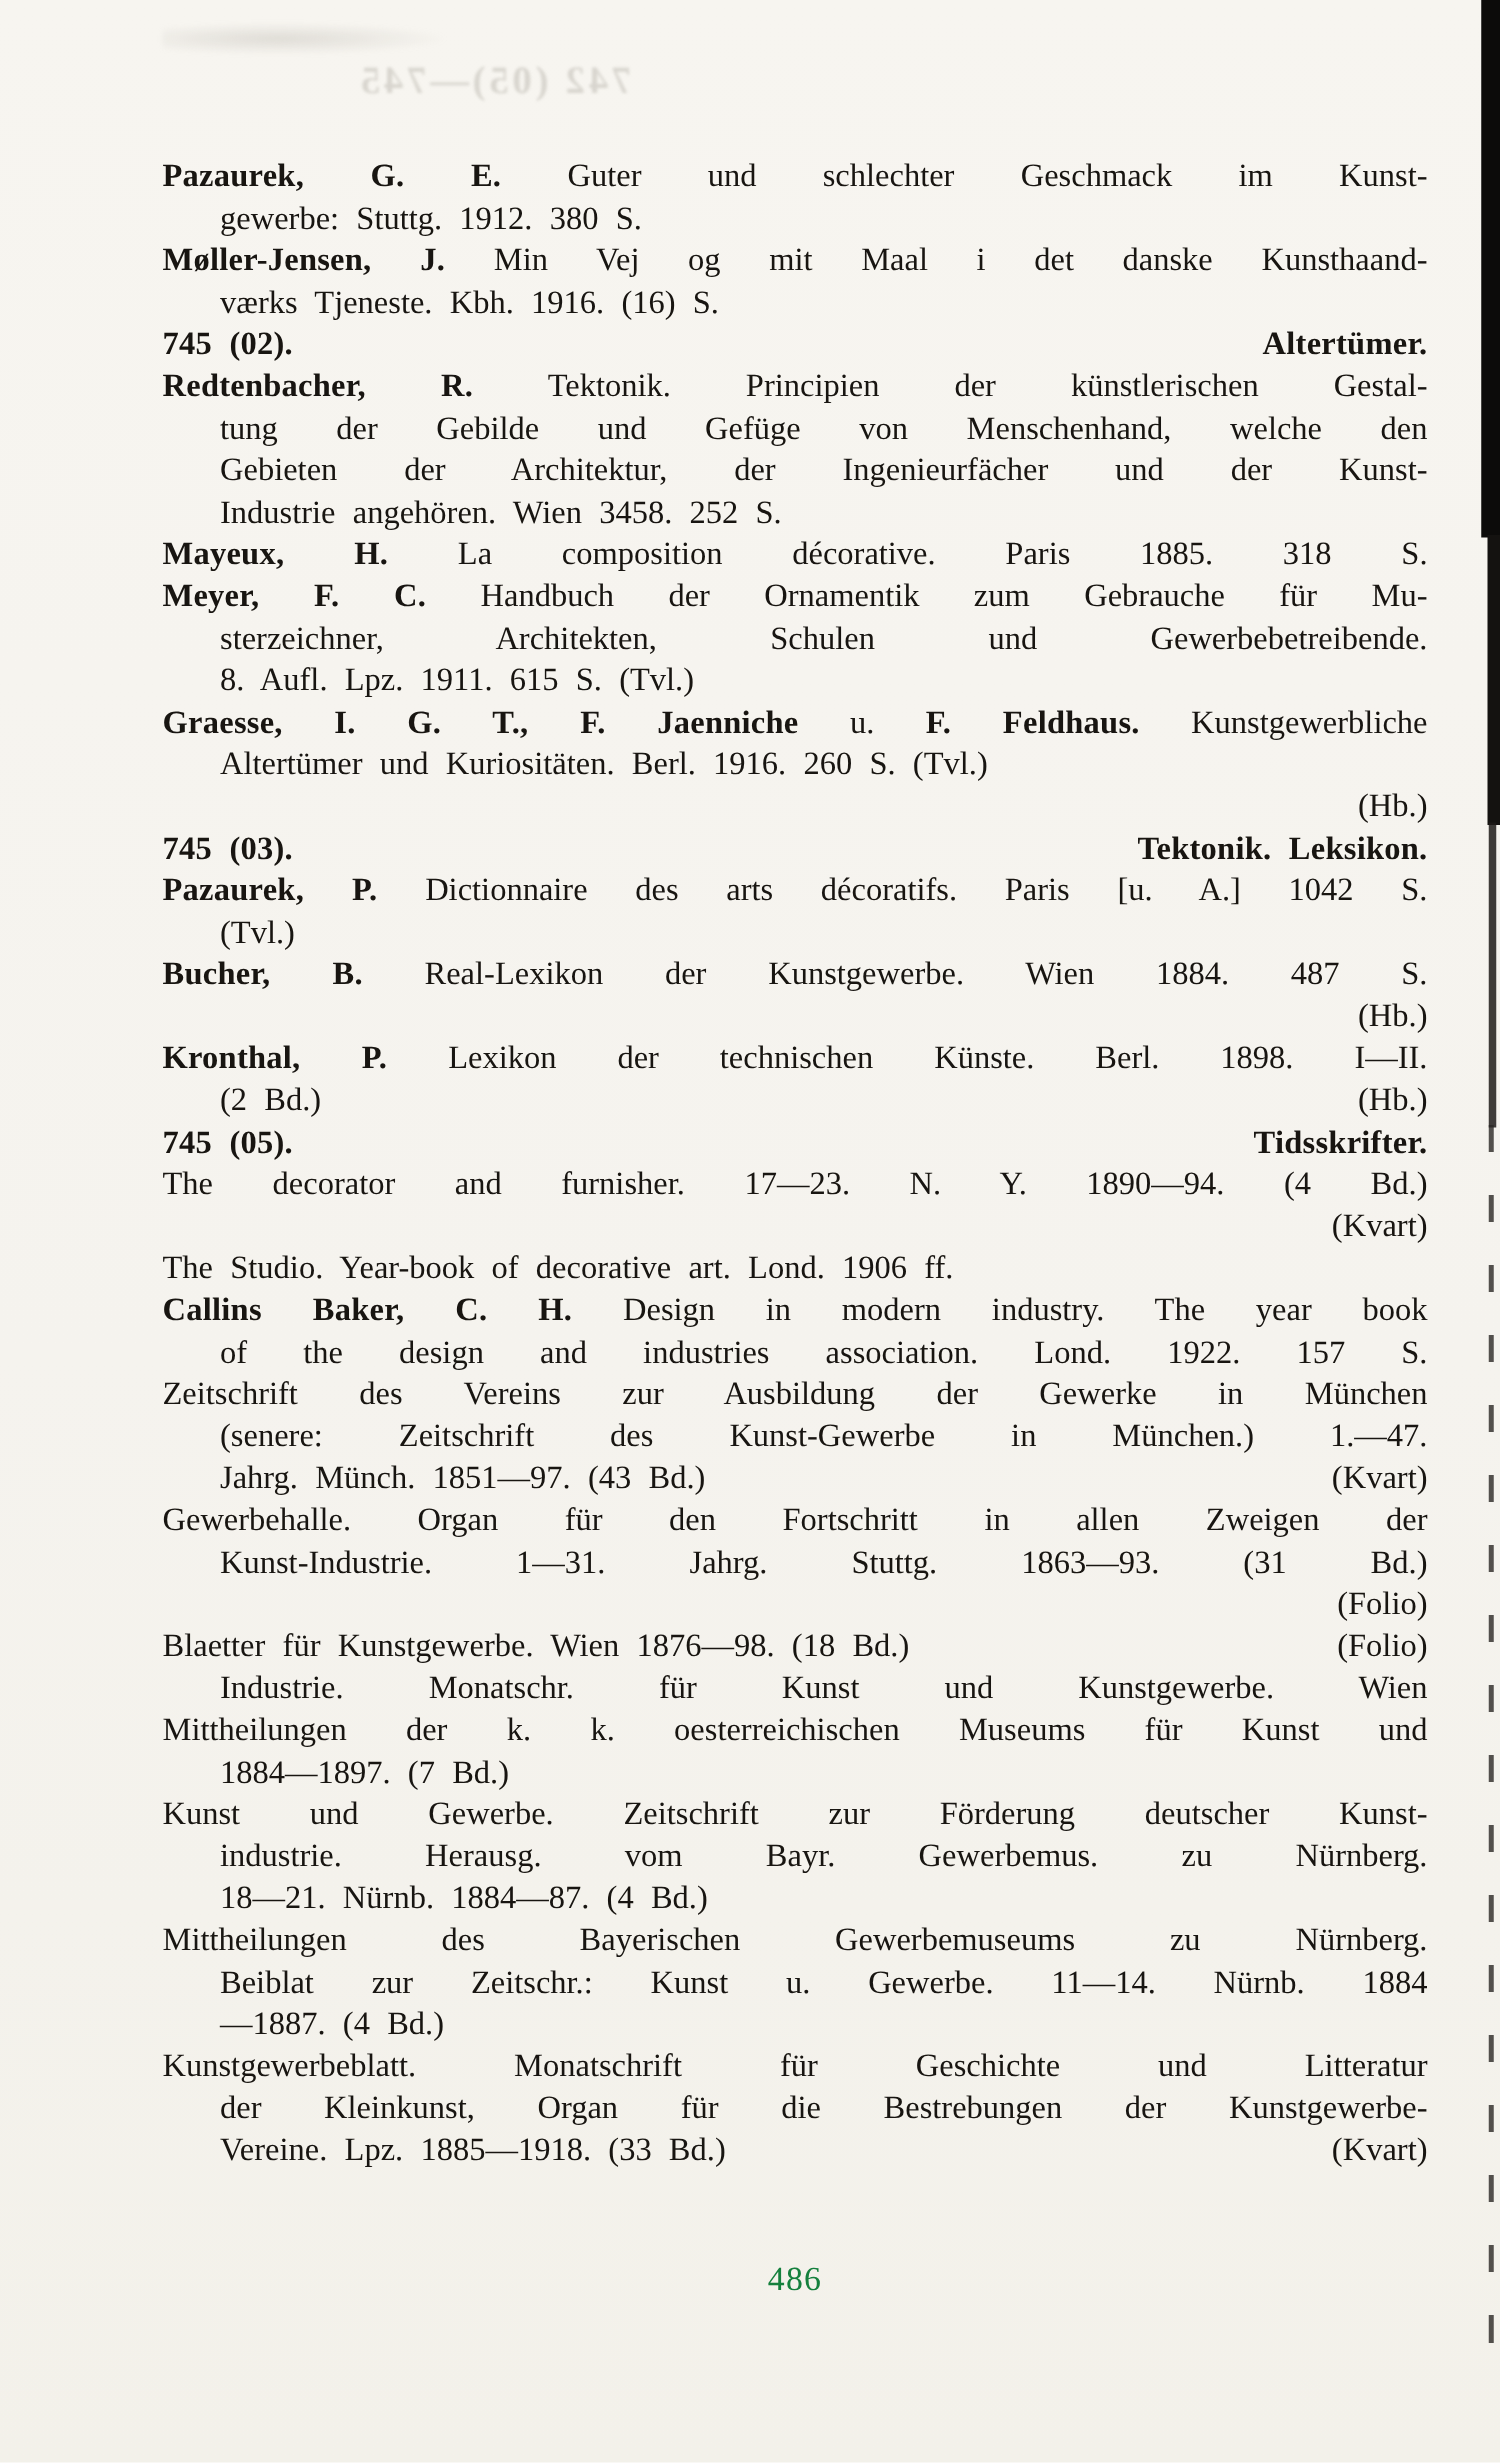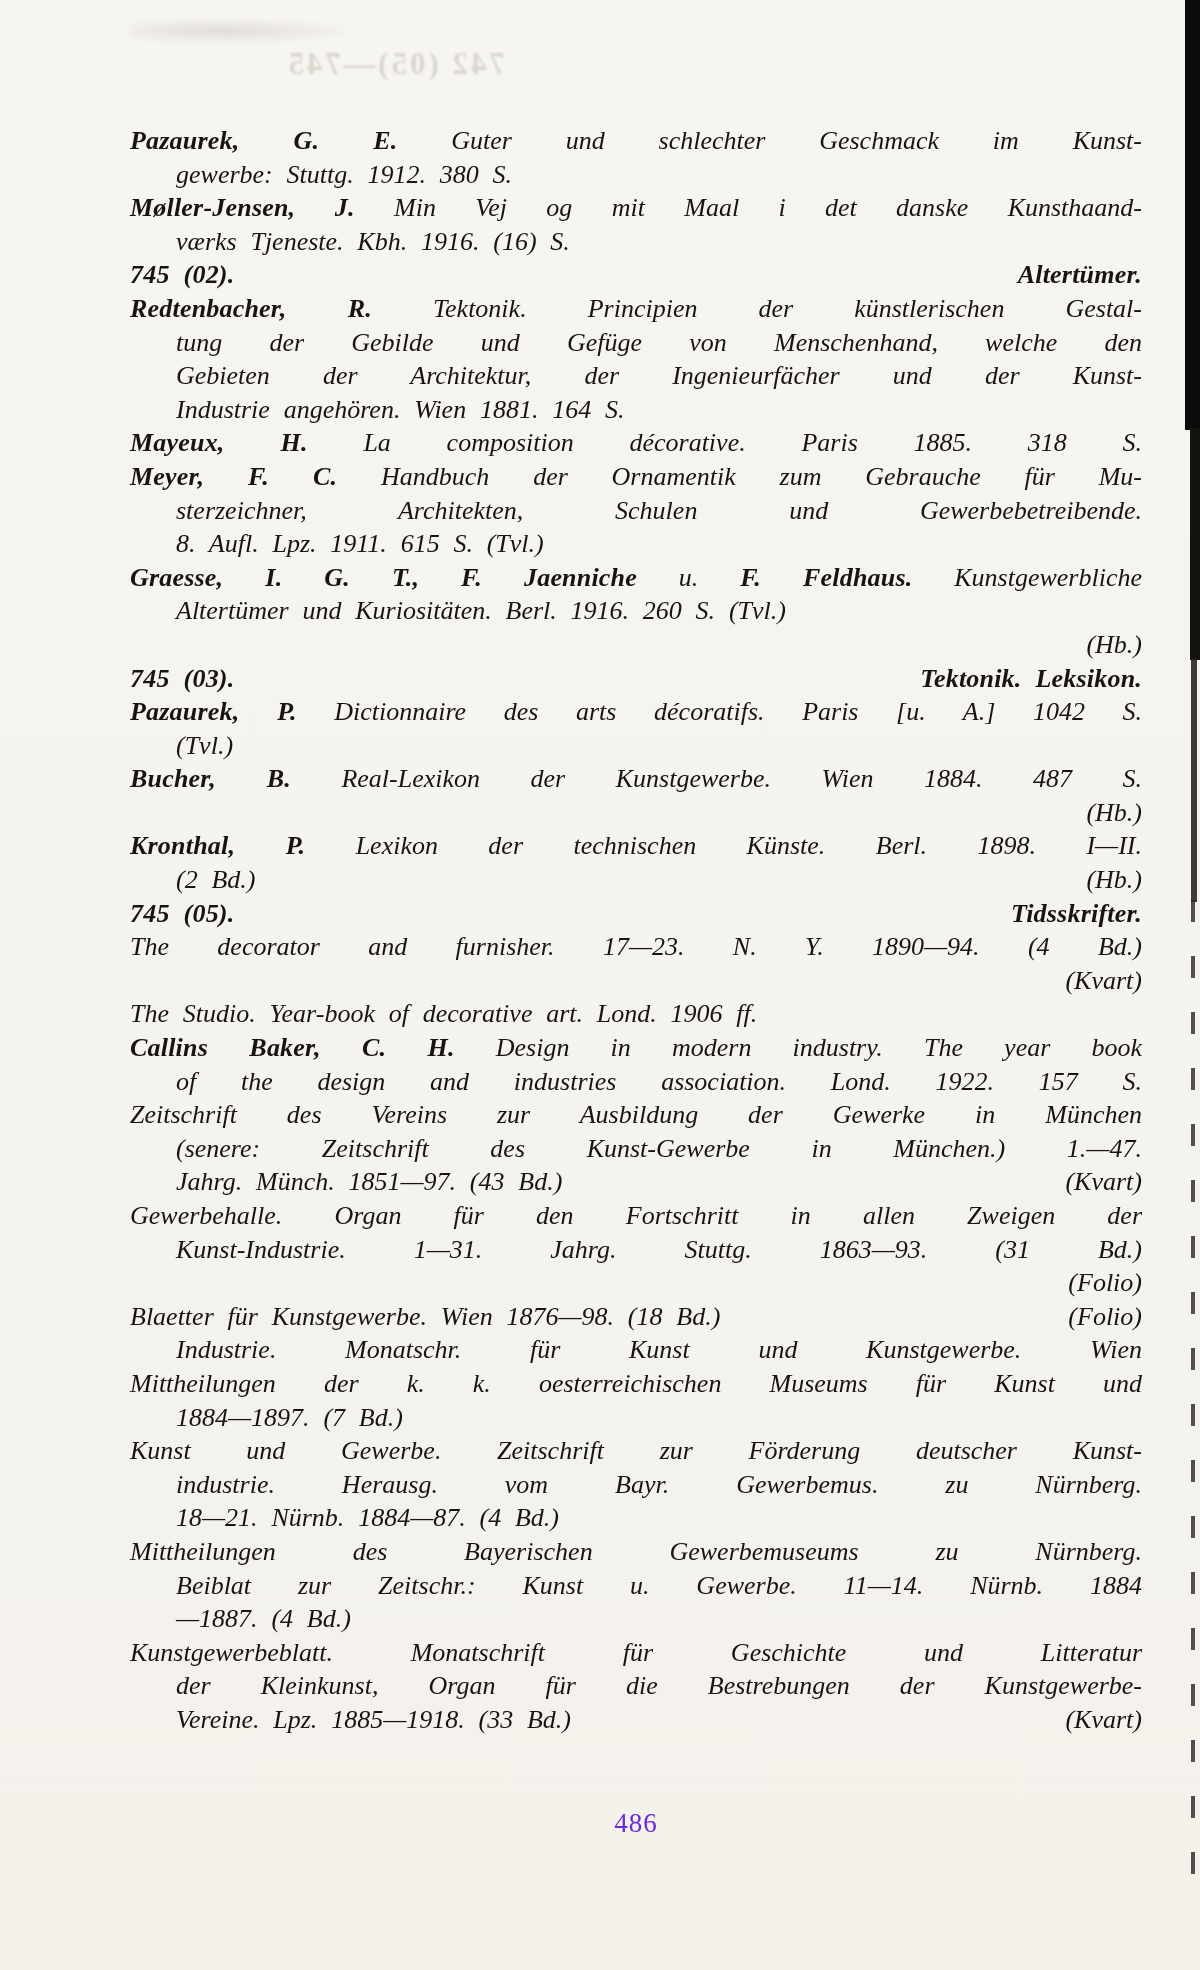--- a/index.html
+++ b/index.html
@@ -21,36 +21,36 @@
     filter:blur(1.3px);
     opacity:.85;
     white-space:nowrap;
   }
   .smudge{
     position:absolute;left:130px;top:18px;width:230px;height:26px;
     background:radial-gradient(ellipse at 40% 50%, rgba(180,176,168,.35), rgba(180,176,168,0) 70%);
     filter:blur(2px);
   }
   .text-block{
-    position:absolute;left:130px;top:124px;width:1012px;font-style:italic;
+    position:absolute;left:130px;top:124px;width:1012px;
   }
   .line{
     font-size:26px;line-height:33.6px;height:33.6px;
     word-spacing:.28em;
     overflow:visible;
   }
   .line .b{font-weight:bold;letter-spacing:.2px;}
   .line.indent{padding-left:46px;box-sizing:border-box;}
   .a-justify{text-align:justify;text-align-last:justify;}
   .a-right{text-align:right;}
   .a-split{display:flex;justify-content:space-between;}
   .a-split .rgt{flex:0 0 auto;}
   .page-number{
     position:absolute;left:130px;top:1808px;width:1012px;
-    text-align:center;font-size:27px;letter-spacing:1px;color:#6d28d9;
+    text-align:center;font-size:27px;letter-spacing:1px;color:#15803d;
   }
   
   .edge-seg{position:absolute;}
   .edge-1{right:0;top:0;width:15px;height:430px;background:#0c0b0a;}
   .edge-2{right:0;top:428px;width:10px;height:232px;background:#141210;}
   .edge-3{right:3px;top:658px;width:6px;height:244px;background:#1d1a17;opacity:.85;}
   .edge-4{
     right:5px;top:900px;width:4px;height:980px;
     background:repeating-linear-gradient(180deg,#2a2724 0 22px,rgba(0,0,0,0) 22px 56px);
     opacity:.8;
@@ -68,21 +68,21 @@
       <div class="line a-left indent"><span><span>gewerbe: Stuttg. 1912.  380 S.</span></span></div>
       <div class="line a-justify"><span><span class="b">Møller-Jensen, J.</span><span> Min Vej og mit Maal i det danske Kunsthaand-</span></span></div>
       <div class="line a-left indent"><span><span>værks Tjeneste.  Kbh. 1916.  (16) S.</span></span></div>
       <div class="line a-split">
         <span><span class="b">745 (02).</span></span>
         <span class="rgt b">Altertümer.</span>
       </div>
       <div class="line a-justify"><span><span class="b">Redtenbacher, R.</span><span> Tektonik. Principien der künstlerischen Gestal-</span></span></div>
       <div class="line a-justify indent"><span><span>tung der Gebilde und Gefüge von Menschenhand, welche den</span></span></div>
       <div class="line a-justify indent"><span><span>Gebieten der Architektur, der Ingenieurfächer und der Kunst-</span></span></div>
-      <div class="line a-left indent"><span><span>Industrie angehören.  Wien 1881.  164 S.</span></span></div>
+      <div class="line a-left indent"><span><span>Industrie angehören.  Wien 3458.  252 S.</span></span></div>
       <div class="line a-justify"><span><span class="b">Mayeux, H.</span><span> La composition décorative.  Paris 1885.  318 S.</span></span></div>
       <div class="line a-justify"><span><span class="b">Meyer, F. C.</span><span> Handbuch der Ornamentik zum Gebrauche für Mu-</span></span></div>
       <div class="line a-justify indent"><span><span>sterzeichner, Architekten, Schulen und Gewerbebetreibende.</span></span></div>
       <div class="line a-left indent"><span><span>8. Aufl.  Lpz. 1911.  615 S.  (Tvl.)</span></span></div>
       <div class="line a-justify"><span><span class="b">Graesse, I. G. T., F. Jaenniche</span><span> u. </span><span class="b">F. Feldhaus.</span><span> Kunstgewerbliche</span></span></div>
       <div class="line a-left indent"><span><span>Altertümer und Kuriositäten.  Berl. 1916.  260 S.  (Tvl.)</span></span></div>
       <div class="line a-right"><span><span>(Hb.)</span></span></div>
       <div class="line a-split">
         <span><span class="b">745 (03).</span></span>
         <span class="rgt b">Tektonik. Leksikon.</span>

